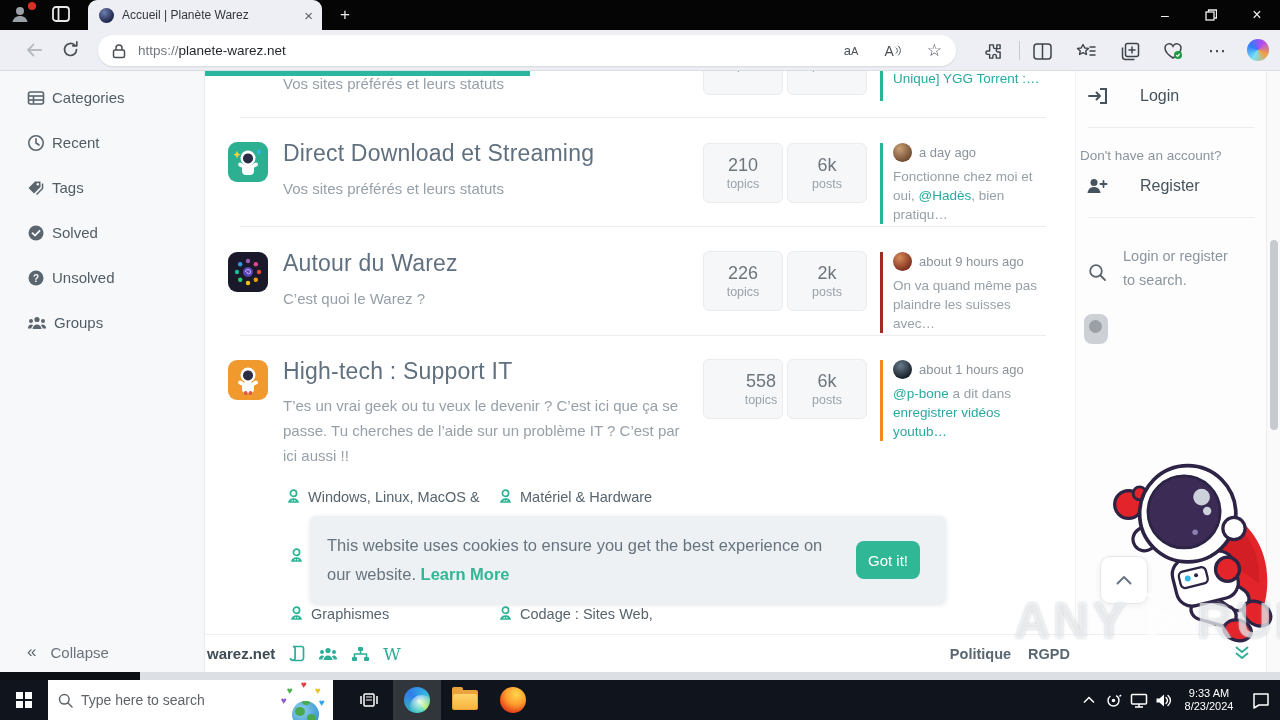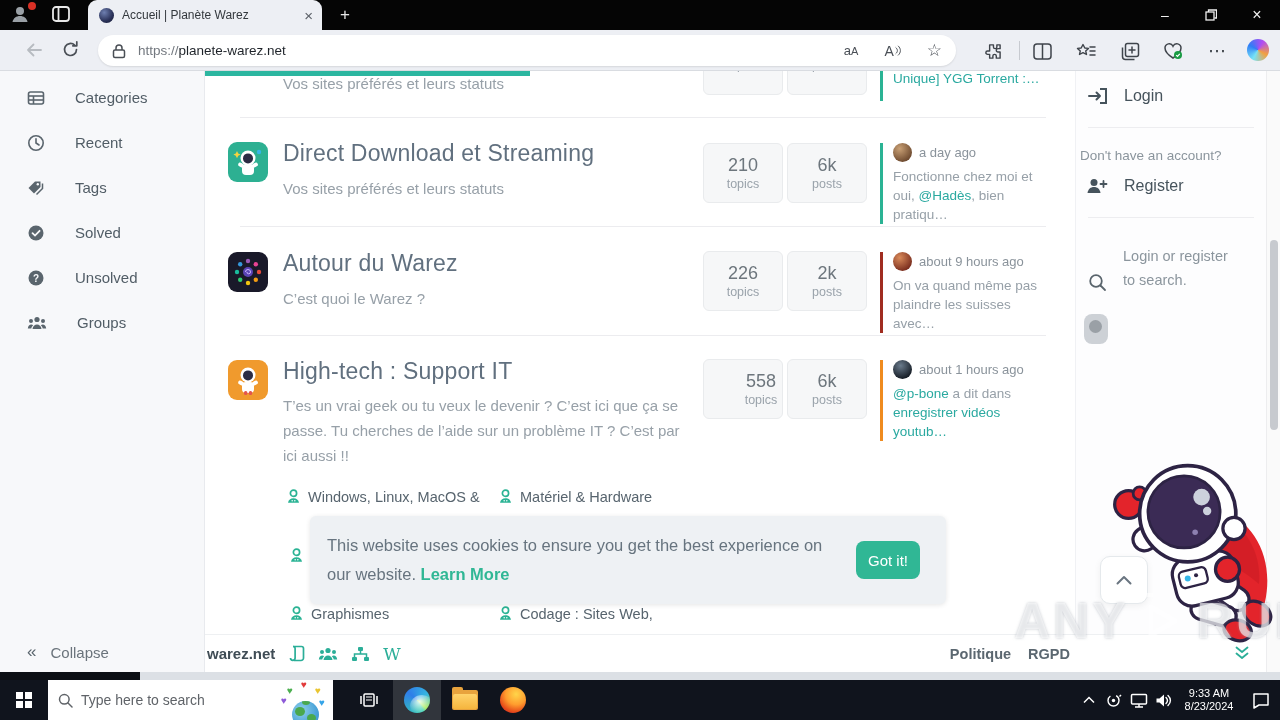--- a/index.html
+++ b/index.html
@@ -30,21 +30,21 @@
   .pill-ico { color:#4a4f56; margin-left:26px; font-size:14px; display:flex; align-items:center; }
   .bar-ico { position:absolute; top:9px; color:#3f444b; display:flex; align-items:center; justify-content:center; width:24px; height:24px; }
   .vsep { position:absolute; left:1019px; top:11px; width:1px; height:19px; background:#c7cad0; }
   .copilot { position:absolute; left:1247px; top:9px; width:22px; height:22px; border-radius:50%; background:conic-gradient(from 210deg,#76e3f7,#2f7df6,#b14bf4,#f2a13f,#76e3f7); }
 
   
   .page { position:absolute; top:71px; left:0; width:1280px; height:601px; background:#fff; overflow:hidden; }
 
   
   .sidebar { position:absolute; left:0; top:0; width:205px; height:601px; background:#f7f8fa; border-right:1px solid #e8eaee; }
-  .side-item { display:flex; align-items:center; gap:30px; height:45px; padding-left:27px; color:#515d66; font-size:15px; font-weight:500; }
+  .side-item { display:flex; align-items:center; gap:7px; height:45px; padding-left:27px; color:#515d66; font-size:15px; font-weight:500; }
   .side-list { padding-top:4px; }
   .collapse-row { position:absolute; bottom:10px; left:27px; display:flex; align-items:center; gap:14px; color:#6a737b; font-size:15px; font-weight:500; }
   .collapse-chev { font-size:17px; color:#5a656d; }
 
   
   .main { position:absolute; left:205px; top:0; width:870px; height:601px; background:#fff; overflow:hidden; }
   .progress { position:absolute; left:0; top:0; width:325px; height:5px; background:#2cb6a0; }
   .hdiv { position:absolute; left:35px; width:806px; height:1px; background:#ececef; }
   .cat-icon { position:absolute; width:40px; height:40px; border-radius:9px; overflow:hidden; }
   .cat-title { position:absolute; font-size:23px; color:#61707f; letter-spacing:.2px; white-space:nowrap; }
@@ -56,21 +56,21 @@
   .t-head { display:flex; align-items:center; gap:7px; }
   .t-avatar { width:19px; height:19px; border-radius:50%; flex:none; }
   .t-time { font-size:13px; color:#8a939b; }
   .t-body { margin-top:5px; font-size:13.5px; line-height:19px; color:#97a0a8; }
   .t-link { color:#2aa9a0; }
   .subcat { position:absolute; display:flex; align-items:flex-start; gap:6px; font-size:14.5px; color:#57646e; }
   .subcat .lbl { line-height:18px; }
 
   
   .rightpanel { position:absolute; left:1075px; top:0; width:191px; height:601px; background:#fdfdfe; border-left:1px solid #f0f1f4; }
-  .rp-row { display:flex; align-items:center; gap:16px; color:#46535c; font-size:16px; font-weight:500; }
+  .rp-row { display:flex; align-items:center; gap:32px; color:#46535c; font-size:16px; font-weight:500; }
   .rp-div { height:1px; background:#ededf0; margin:0 12px; }
   .rp-muted { color:#8b959d; font-size:13.5px; }
 
   
   .scrollbar { position:absolute; left:1266px; top:0; width:14px; height:601px; background:#fafafa; border-left:1px solid #ededef; }
   .sb-thumb { position:absolute; left:3px; top:169px; width:8px; height:190px; border-radius:4px; background:#c7cacf; }
 
   
   .cookie { position:absolute; left:310px; top:445px; width:636px; height:88px; background:#eef1f4; border-radius:6px; box-shadow:0 1px 5px rgba(0,0,0,.10); display:flex; align-items:center; padding:0 17px; z-index:6; }
   .cookie-text { width:518px; font-size:16.5px; line-height:29px; color:#67747f; }
@@ -440,21 +440,21 @@
       <div class="rp-muted" style="margin:20px 0 0 4px;">Don't have an account?</div>
       <div class="rp-row" style="margin:14px 0 0 10px;">
         <svg width="22" height="18" viewBox="0 0 22 18">
             <circle cx="8" cy="5.5" r="3.5" fill="#46535c"></circle>
             <path d="M1.5 16c.6-4 3.1-6 6.5-6s5.9 2 6.5 6z" fill="#46535c"></path>
             <path d="M17.5 4v6M14.5 7h6" stroke="#46535c" stroke-width="1.8" stroke-linecap="round"></path>
           </svg>
         <span>Register</span>
       </div>
       <div class="rp-div" style="margin-top:22px;"></div>
-      <div style="display:flex;gap:16px;margin:26px 0 0 12px;align-items:flex-end;">
+      <div style="display:flex;gap:16px;margin:26px 0 0 12px;align-items:center;">
         <svg width="19" height="19" viewBox="0 0 19 19" style="margin-top:8px;">
             <circle cx="8" cy="8" r="5.8" fill="none" stroke="#5a656d" stroke-width="1.8"></circle>
             <line x1="12.5" y1="12.5" x2="17" y2="17" stroke="#5a656d" stroke-width="1.8" stroke-linecap="round"></line>
           </svg>
         <span class="rp-muted" style="font-size:14.5px;line-height:24px;width:120px;">Login or register to search.</span>
       </div>
       <div style="margin:22px 0 0 8px;width:24px;height:30px;border-radius:8px;background:#cdd1d6;position:relative;">
         <span style="position:absolute;left:5px;top:6px;width:13px;height:13px;border-radius:50%;background:#9aa0a6;"></span>
       </div>
     </div>

